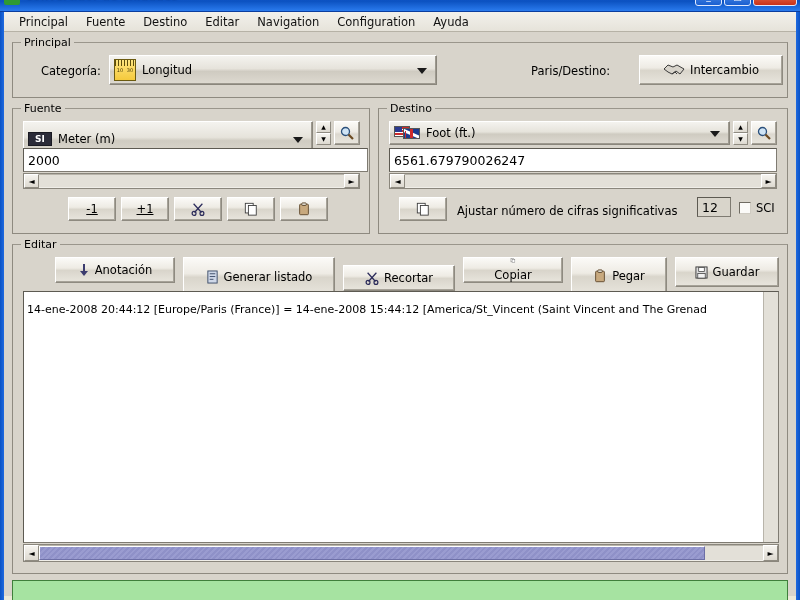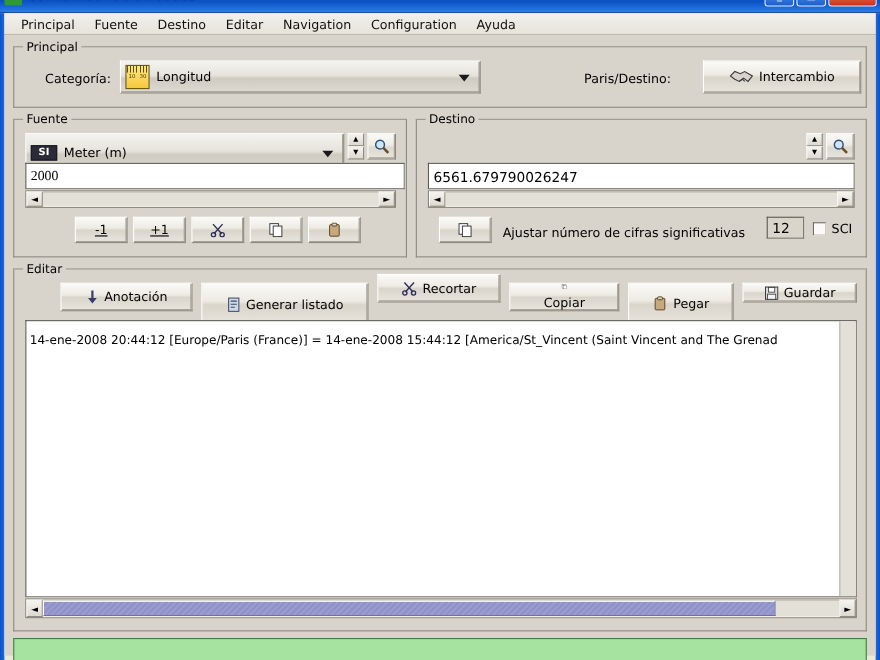--- a/index.html
+++ b/index.html
@@ -383,21 +383,21 @@
         <div>▼</div>
       </div>
 
       <div class="iconbtn" style="position:absolute; left:321px; top:12px; width:26px; height:24px;">
         <svg class="g" width="14" height="14" viewBox="0 0 14 14">
           <circle cx="5.5" cy="5.5" r="4" fill="#cfe4f5" stroke="#2a4f7a" stroke-width="1.3"></circle>
           <line x1="8.5" y1="8.5" x2="13" y2="13" stroke="#6b4a22" stroke-width="2.2"></line>
         </svg>
       </div>
 
-      <div class="textfield" style="position:absolute; left:10px; top:39px; width:345px; height:24px;font-family:Liberation Serif, serif;">
+      <div class="textfield" style="position:absolute; left:10px; top:39px; width:345px; height:24px;">
         <span>2000</span>
       </div>
 
       <div class="hscroll" style="position:absolute; left:10px; top:64px; width:337px; height:16px;">
         <div class="sbtn">◄</div>
         <div class="strack"></div>
         <div class="sbtn">►</div>
       </div>
 
       <div class="btn" style="position:absolute; left:55px; top:88px; width:48px; height:24px;">
@@ -424,20 +424,28 @@
         <svg class="g" width="14" height="14" viewBox="0 0 16 16">
           <rect x="3" y="2.5" width="10" height="12" rx="1" fill="#c8a97e" stroke="#5a4428" stroke-width="1"></rect>
           <rect x="5.5" y="1" width="5" height="3" rx="0.8" fill="#d9d5cb" stroke="#5a4428" stroke-width="1"></rect>
         </svg>
       </div>
     </div>
 
     <div class="group" id="grp-destino">
       <div class="gtitle">Destino</div>
 
+      <div class="combo" style="position:absolute; left:10px; top:12px; width:341px; height:24px;">
+        <span class="flags-ico" style="margin-left:4px;">
+          <span class="us"></span>
+            <span class="uk"></span>
+        </span>
+        <div class="ctext">Foot (ft.)</div>
+        <div class="arrow"></div>
+      </div>
 
       <div class="spinner" style="position:absolute; left:354px; top:12px; height:24px;">
         <div>▲</div>
         <div>▼</div>
       </div>
 
       <div class="iconbtn" style="position:absolute; left:372px; top:12px; width:26px; height:24px;">
         <svg class="g" width="14" height="14" viewBox="0 0 14 14">
           <circle cx="5.5" cy="5.5" r="4" fill="#cfe4f5" stroke="#2a4f7a" stroke-width="1.3"></circle>
           <line x1="8.5" y1="8.5" x2="13" y2="13" stroke="#6b4a22" stroke-width="2.2"></line>
@@ -487,21 +495,21 @@
       <div class="btn" style="position:absolute; left:170px; top:12px; width:152px; height:39px;">
         <svg class="g" width="13" height="14" viewBox="0 0 14 15">
           <rect x="2" y="1" width="10" height="13" fill="#cfd8e8" stroke="#3a4a66" stroke-width="1"></rect>
           <line x1="4" y1="4" x2="10" y2="4" stroke="#3a4a66" stroke-width="1"></line>
           <line x1="4" y1="7" x2="10" y2="7" stroke="#3a4a66" stroke-width="1"></line>
           <line x1="4" y1="10" x2="8" y2="10" stroke="#3a4a66" stroke-width="1"></line>
         </svg>
         <span>Generar listado</span>
       </div>
 
-      <div class="btn" style="position:absolute; left:330px; top:4px; width:112px; height:26px;">
+      <div class="btn" style="position:absolute; left:330px; top:20px; width:112px; height:26px;">
         <svg class="g" width="14" height="14" viewBox="0 0 16 16">
           <line x1="3" y1="2" x2="12" y2="12" stroke="#2b2b5a" stroke-width="1.4"></line>
           <line x1="13" y1="2" x2="4" y2="12" stroke="#2b2b5a" stroke-width="1.4"></line>
           <circle cx="3.5" cy="13" r="2.2" fill="none" stroke="#2b2b5a" stroke-width="1.4"></circle>
           <circle cx="12.5" cy="13" r="2.2" fill="none" stroke="#2b2b5a" stroke-width="1.4"></circle>
         </svg>
         <span>Recortar</span>
       </div>
 
       <div class="btn" style="position:absolute; left:450px; top:12px; width:100px; height:26px;flex-direction:column;">
@@ -513,21 +521,21 @@
       </div>
 
       <div class="btn" style="position:absolute; left:558px; top:12px; width:96px; height:38px;">
         <svg class="g" width="14" height="14" viewBox="0 0 16 16">
           <rect x="3" y="2.5" width="10" height="12" rx="1" fill="#c8a97e" stroke="#5a4428" stroke-width="1"></rect>
           <rect x="5.5" y="1" width="5" height="3" rx="0.8" fill="#d9d5cb" stroke="#5a4428" stroke-width="1"></rect>
         </svg>
         <span>Pegar</span>
       </div>
 
-      <div class="btn" style="position:absolute; left:662px; top:12px; width:104px; height:18px;">
+      <div class="btn" style="position:absolute; left:662px; top:12px; width:104px; height:30px;">
         <svg class="g" width="13" height="13" viewBox="0 0 14 14">
           <rect x="1" y="1" width="12" height="12" fill="#dcdcdc" stroke="#3a3a3a" stroke-width="1"></rect>
           <rect x="4" y="1.5" width="6" height="4.5" fill="#ffffff" stroke="#3a3a3a" stroke-width="0.8"></rect>
           <rect x="3" y="8" width="8" height="5" fill="#f2f2f2" stroke="#3a3a3a" stroke-width="0.8"></rect>
         </svg>
         <span>Guardar</span>
       </div>
 
       <div class="textarea" style="position:absolute; left:10px; top:46px; width:756px; height:252px;">
         <div class="line">14-ene-2008 20:44:12 [Europe/Paris (France)] = 14-ene-2008 15:44:12 [America/St_Vincent (Saint Vincent and The Grenad</div>

